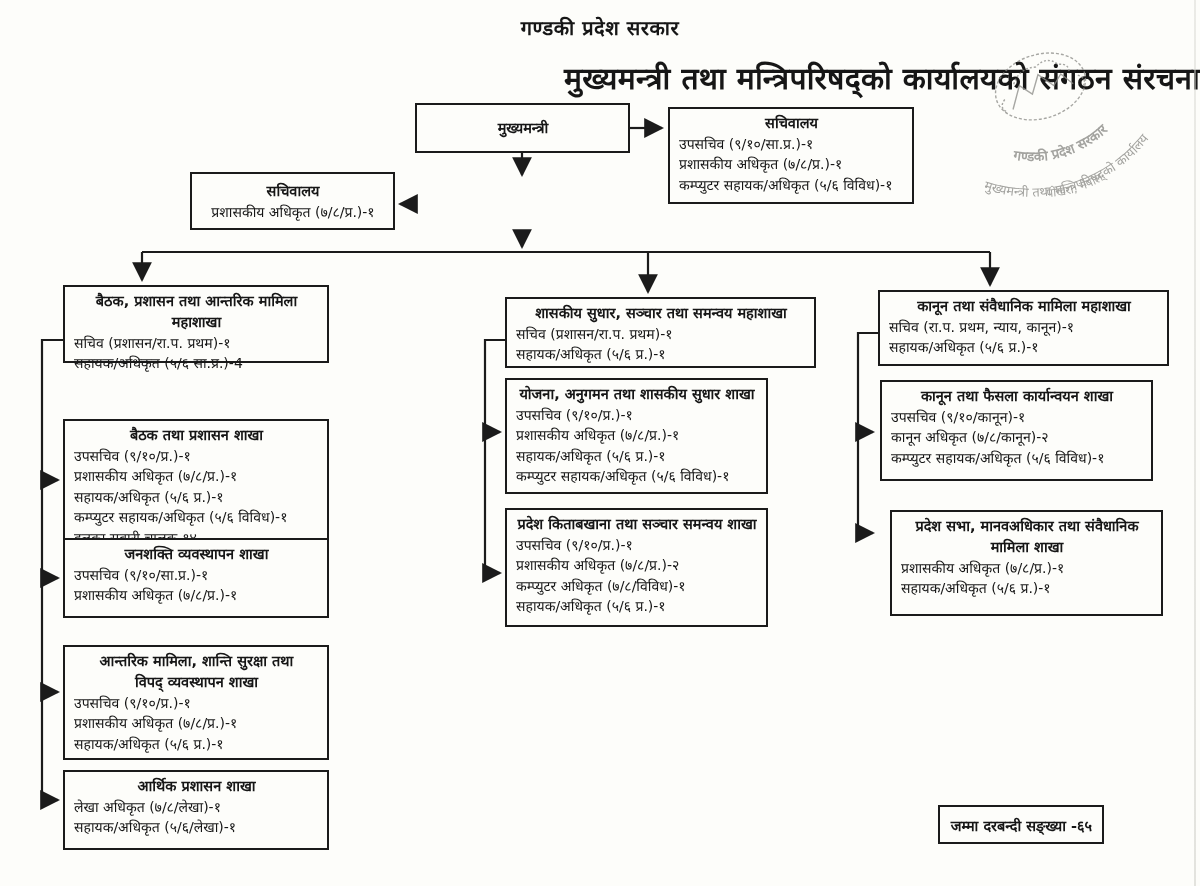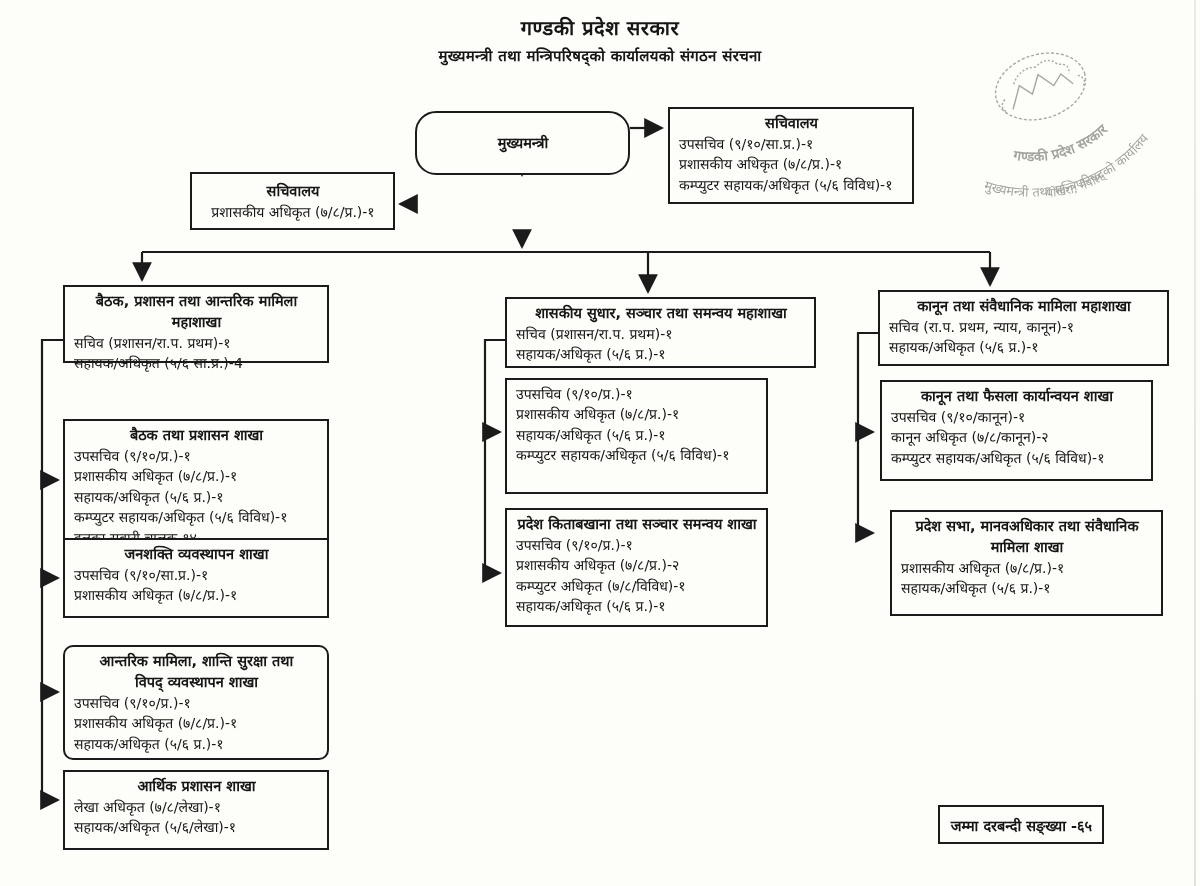--- a/index.html
+++ b/index.html
@@ -11,21 +11,21 @@
     background: #fdfdfa;
     overflow: hidden;
     color: #161616;
   }
   .page::after{
     content:""; position:absolute; top:0; right:4px; width:2px; height:100%;
     background: linear-gradient(#d8d8d2, #c9c9c2); opacity:.5; pointer-events:none;
   }
   .doc-title { position:absolute; left:0; top:14px; width:1200px; text-align:center; }
   .doc-title .t1 { font-size:20px; font-weight:bold; letter-spacing:.5px; }
-  .doc-title .t2 { font-size:15px; font-weight:bold; margin-top:4px; letter-spacing:.3px; }
+  .doc-title .t2 { font-size:30px; font-weight:bold; margin-top:16px; letter-spacing:.3px;text-align:right; }
 
   svg.connectors { position:absolute; left:0; top:0; z-index:1; }
 
   .box {
     position:absolute; z-index:2;
     background:#fdfdfa;
     border:2.2px solid #1b1b1b;
     padding:4px 8px 3px 9px;
     font-size:14px;
   }
@@ -103,21 +103,21 @@
       <path d="M505,340 L485,340 L485,573"></path>
       <path d="M485,432 L500,432" marker-end="url(#arrow)"></path>
       <path d="M485,573 L500,573" marker-end="url(#arrow)"></path>
 
       <path d="M878,333 L858,333 L858,533"></path>
       <path d="M858,432 L873,432" marker-end="url(#arrow)"></path>
       <path d="M858,533 L873,533" marker-end="url(#arrow)"></path>
     </g>
   </svg>
 
-  <div class="box center-v" style="left:415px;top:111px;width:215px;height:64px;border-radius:21px;">
+  <div class="box center-v" style="left:415px;top:103px;width:215px;height:50px;">
     <div class="box-title">मुख्यमन्त्री</div>
   </div>
 
   <div class="box" style="left:668px;top:107px;width:246px;height:97px;">
     <div class="box-title">सचिवालय</div>
     <div>
         <div class="staff-line">उपसचिव (९/१०/सा.प्र.)-१</div>
         <div class="staff-line">प्रशासकीय अधिकृत (७/८/प्र.)-१</div>
         <div class="staff-line">कम्प्युटर सहायक/अधिकृत (५/६ विविध)-१</div>
       </div>
@@ -152,21 +152,21 @@
   </div>
 
   <div class="box" style="left:63px;top:538px;width:266px;height:80px;">
     <div class="box-title">जनशक्ति व्यवस्थापन शाखा</div>
     <div>
         <div class="staff-line">उपसचिव (९/१०/सा.प्र.)-१</div>
         <div class="staff-line">प्रशासकीय अधिकृत (७/८/प्र.)-१</div>
       </div>
   </div>
 
-  <div class="box" style="left:63px;top:645px;width:266px;height:115px;border-radius:10px;">
+  <div class="box" style="left:63px;top:645px;width:266px;height:115px;">
     <div class="box-title" style="padding:0 10px;">आन्तरिक मामिला, शान्ति सुरक्षा तथा विपद् व्यवस्थापन शाखा</div>
     <div>
         <div class="staff-line">उपसचिव (९/१०/प्र.)-१</div>
         <div class="staff-line">प्रशासकीय अधिकृत (७/८/प्र.)-१</div>
         <div class="staff-line">सहायक/अधिकृत (५/६  प्र.)-१</div>
       </div>
   </div>
 
   <div class="box" style="left:63px;top:770px;width:266px;height:80px;">
     <div class="box-title">आर्थिक प्रशासन शाखा</div>
@@ -178,20 +178,21 @@
 
   <div class="box" style="left:505px;top:297px;width:311px;height:71px;">
     <div class="box-title">शासकीय सुधार, सञ्चार तथा समन्वय महाशाखा</div>
     <div>
         <div class="staff-line">सचिव (प्रशासन/रा.प. प्रथम)-१</div>
         <div class="staff-line">सहायक/अधिकृत (५/६  प्र.)-१</div>
       </div>
   </div>
 
   <div class="box" style="left:505px;top:378px;width:263px;height:116px;">
+    <div class="box-title">योजना, अनुगमन तथा शासकीय सुधार शाखा</div>
     <div>
         <div class="staff-line">उपसचिव (९/१०/प्र.)-१</div>
         <div class="staff-line">प्रशासकीय अधिकृत (७/८/प्र.)-१</div>
         <div class="staff-line">सहायक/अधिकृत (५/६  प्र.)-१</div>
         <div class="staff-line">कम्प्युटर सहायक/अधिकृत (५/६ विविध)-१</div>
       </div>
   </div>
 
   <div class="box" style="left:505px;top:508px;width:263px;height:119px;">
     <div class="box-title">प्रदेश किताबखाना तथा सञ्चार समन्वय शाखा</div>

